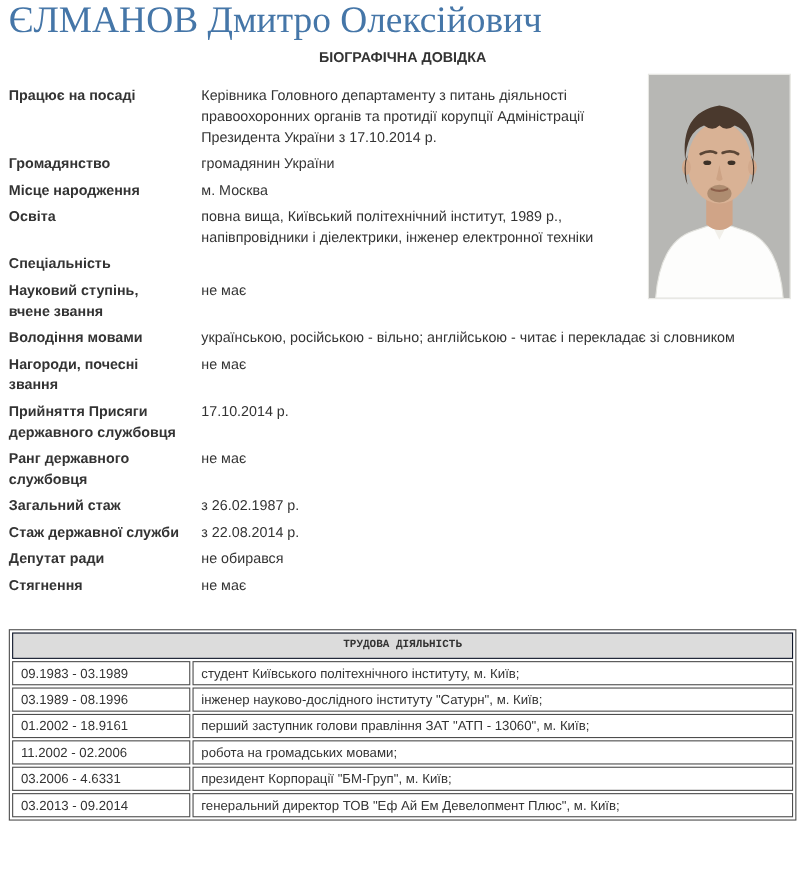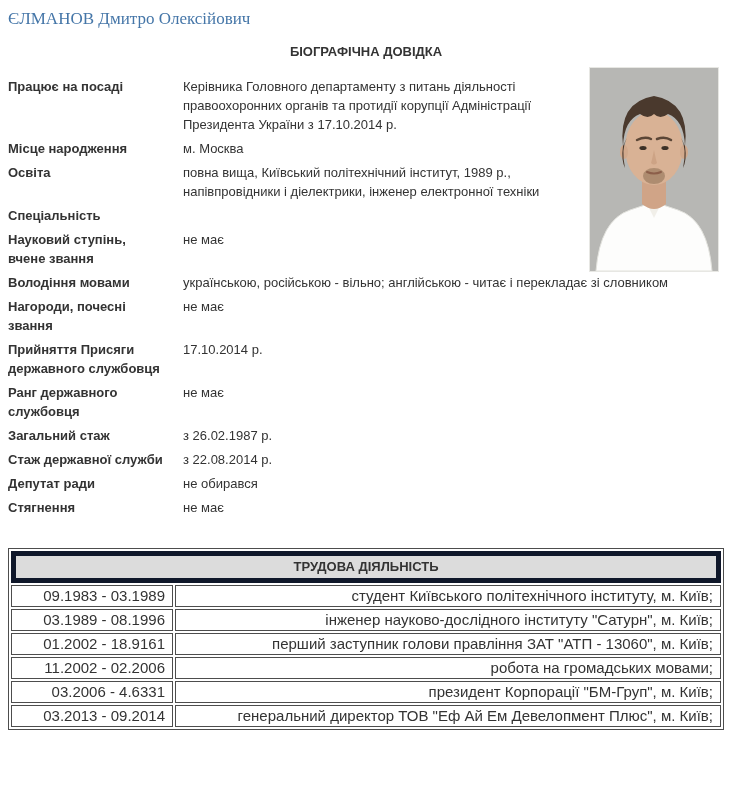--- a/index.html
+++ b/index.html
@@ -7,21 +7,21 @@
     width:732px;height:811px;overflow:hidden;
     font-family:"Liberation Sans",sans-serif;
     color:#333;font-size:13px;line-height:19px;
     position:relative;
   }
   .page{padding:4px 8px 0 8px;position:relative;}
 
   .page-title{
     font-family:"Liberation Serif",serif;
     font-weight:normal;
-    font-size:17px;line-height:30px;
+    font-size:34px;line-height:30px;
     color:#4576a8;
     margin:0 0 8px 0;
   }
   .subtitle{
     text-align:center;
     font-weight:bold;
     font-size:13px;
     color:#333;
     margin:0 0 16px 0;
   }
@@ -49,35 +49,35 @@
 
   .work-table{
     border-collapse:separate;
     border-spacing:2px;
     border:1px solid #4d4d4d;
     width:716px;
     margin-top:31px;
     background:#fff;
   }
   .work-table th{
-    border:5px solid #0f172a;
+    border:1px solid #0f172a;
     background:#dcdcdc;
     font-weight:bold;
-    font-size:13px;
+    font-size:10px;
     text-align:center;
     padding:2px 6px;
     line-height:18px;
+    font-family:Liberation Mono, monospace;
   }
   .work-table td{
     border:1px solid #4d4d4d;
     padding:1px 7px;
     line-height:18px;
-    font-size:15px;
+    font-size:12px;
     vertical-align:top;
-    text-align:right;
   }
   .work-table td.period{width:146px;white-space:nowrap;}
 </style>
 </head>
 <body>
 
 <div class="page">
 
   <h1 class="page-title">ЄЛМАНОВ Дмитро Олексійович</h1>
 
@@ -114,20 +114,24 @@
       <path d="M57 104 q7 3 14 0" stroke="#8c5f4a" stroke-width="2" fill="none" stroke-linecap="round"></path>
     </svg>
   </div>
 
   <div class="details details-top">
     <div class="detail-row">
       <div class="detail-label">Працює на посаді</div>
       <div class="detail-value">Керівника Головного департаменту з питань діяльності правоохоронних органів та протидії корупції Адміністрації Президента України з 17.10.2014 р.</div>
     </div>
     <div class="detail-row">
+      <div class="detail-label">Громадянство</div>
+      <div class="detail-value">громадянин України</div>
+    </div>
+    <div class="detail-row">
       <div class="detail-label">Місце народження</div>
       <div class="detail-value">м. Москва</div>
     </div>
     <div class="detail-row">
       <div class="detail-label">Освіта</div>
       <div class="detail-value">повна вища, Київський політехнічний інститут, 1989 р., напівпровідники і діелектрики, інженер електронної техніки</div>
     </div>
     <div class="detail-row">
       <div class="detail-label">Спеціальність</div>
       <div class="detail-value"></div>

